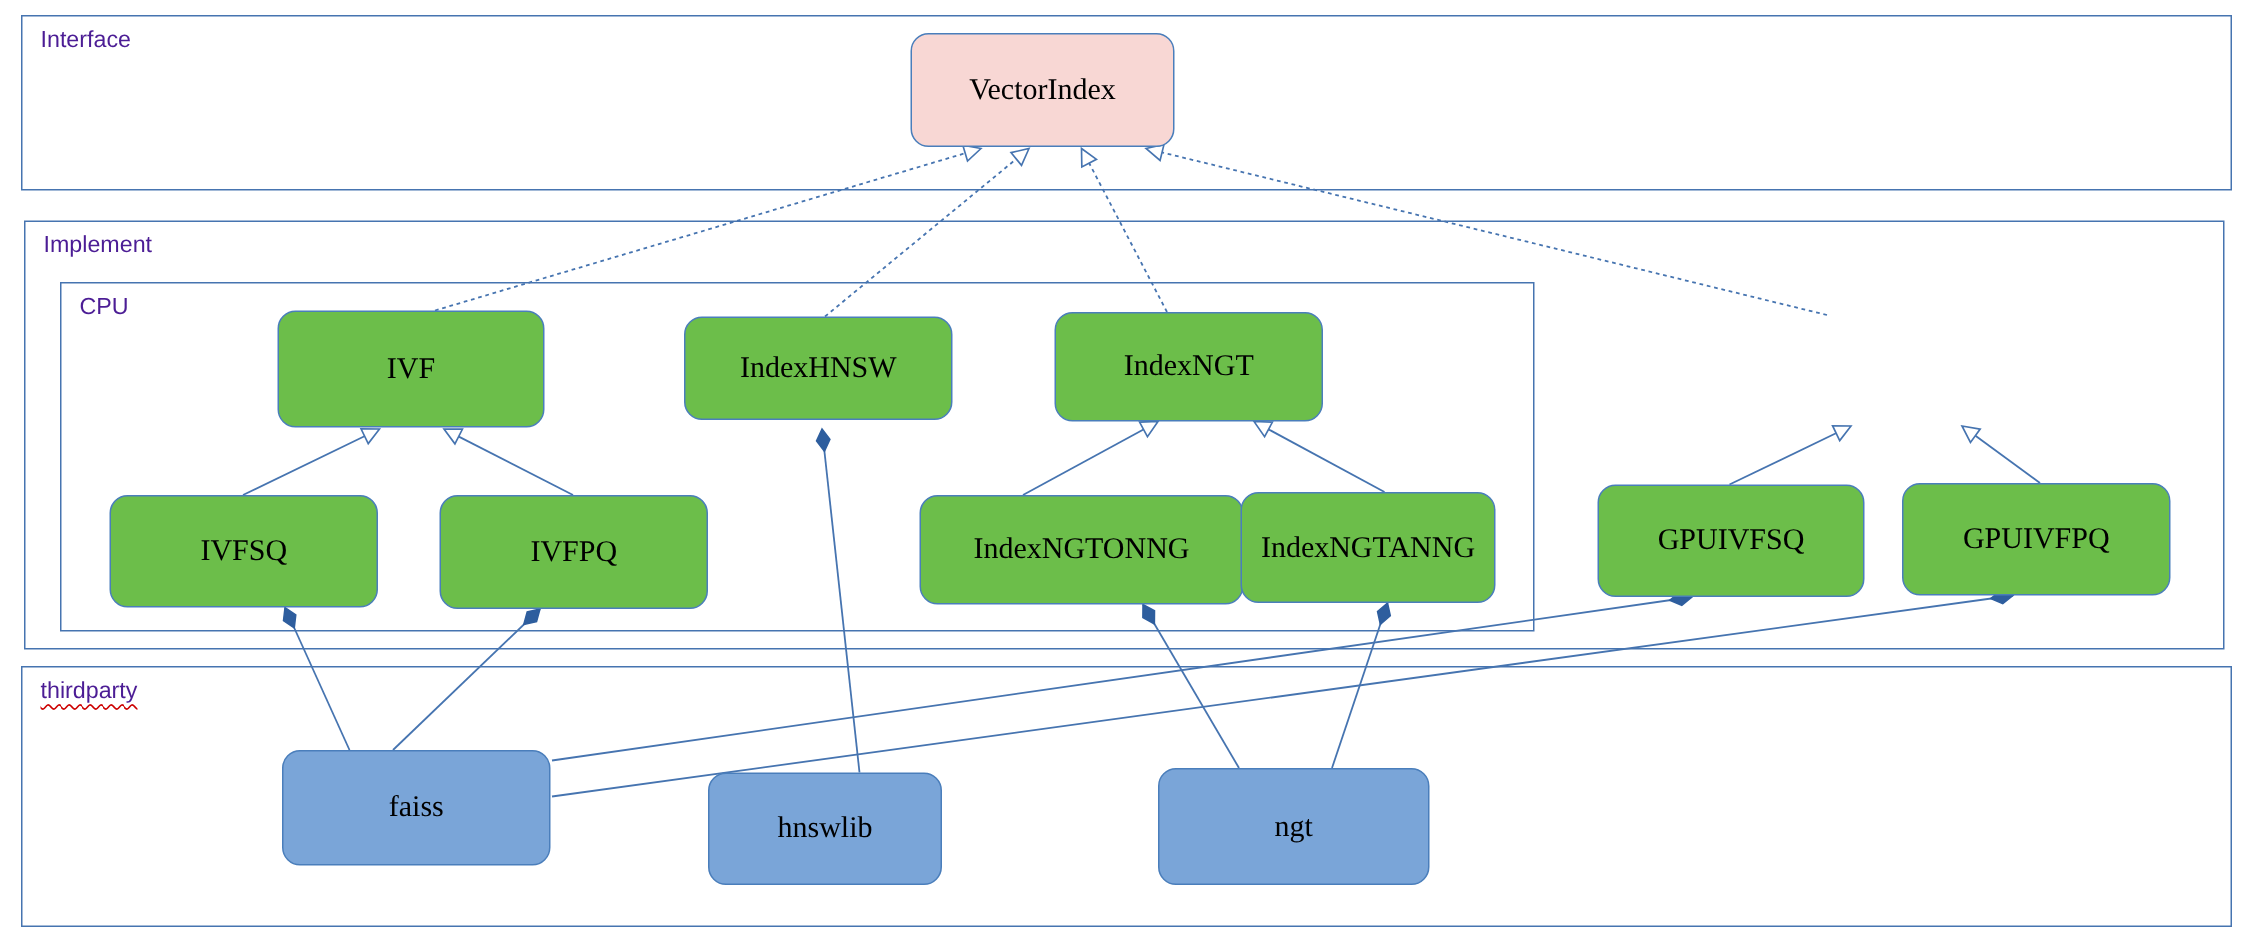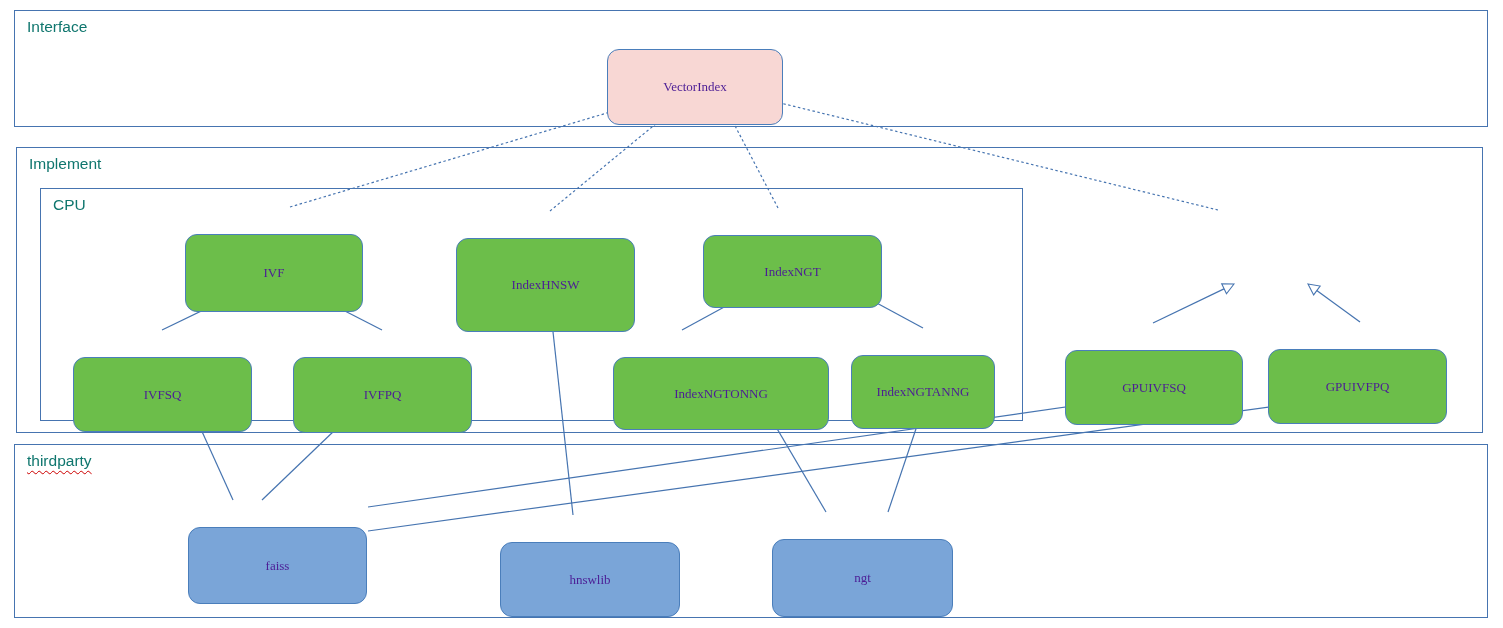--- a/index.html
+++ b/index.html
@@ -1,23 +1,23 @@
 <!DOCTYPE html>
 <html><head>
 <meta charset="utf-8">
 <style>
   html,body{margin:0;padding:0;background:#fff;}
   .canvas{position:relative;width:1503px;height:628px;background:#fff;overflow:hidden;
           font-family:"Liberation Sans",sans-serif;}
   .container{position:absolute;border:1.5px solid #4674b0;background:transparent;box-sizing:border-box;}
-  .container .clabel{position:absolute;left:12px;top:7px;font-size:15.5px;color:#0f766e;}
+  .container .clabel{position:absolute;left:12px;top:7px;font-size:15.5px;color:#4c1d95;}
   .squiggle{text-decoration:underline wavy #cc0000;text-decoration-thickness:1px;text-underline-offset:4px;}
   .node{position:absolute;border:1.4px solid #4a7ebb;border-radius:12px;box-sizing:border-box;
         display:flex;align-items:center;justify-content:center;
-        font-family:"Liberation Serif",serif;font-size:13px;color:#4c1d95;margin-top:27px;}
+        font-family:"Liberation Serif",serif;font-size:20px;color:#000000;}
   .green{background:#6cbe4a;}
   .pink{background:#f8d7d4;}
   .blue{background:#7aa5d8;}
   svg.edge-layer{position:absolute;left:0;top:0;width:1503px;height:628px;pointer-events:none;}
 </style>
 </head>
 <body>
 
 <div class="canvas">
 
@@ -76,58 +76,58 @@
     </svg>
 
   <div class="node pink" style="left:607px;top:22px;width:176px;height:76px;">
     <span>VectorIndex</span>
   </div>
 
   <div class="node green" style="left:185px;top:207px;width:178px;height:78px;">
     <span>IVF</span>
   </div>
 
-  <div class="node green" style="left:456px;top:211px;width:179px;height:94px;">
+  <div class="node green" style="left:456px;top:211px;width:179px;height:69px;">
     <span>IndexHNSW</span>
   </div>
 
   <div class="node green" style="left:703px;top:208px;width:179px;height:73px;">
     <span>IndexNGT</span>
   </div>
 
 
   <div class="node green" style="left:73px;top:330px;width:179px;height:75px;">
     <span>IVFSQ</span>
   </div>
 
   <div class="node green" style="left:293px;top:330px;width:179px;height:76px;">
     <span>IVFPQ</span>
   </div>
 
   <div class="node green" style="left:613px;top:330px;width:216px;height:73px;">
     <span>IndexNGTONNG</span>
   </div>
 
-  <div class="node green" style="left:851px;top:328px;width:144px;height:74px;">
+  <div class="node green" style="left:827px;top:328px;width:170px;height:74px;">
     <span>IndexNGTANNG</span>
   </div>
 
   <div class="node green" style="left:1065px;top:323px;width:178px;height:75px;">
     <span>GPUIVFSQ</span>
   </div>
 
   <div class="node green" style="left:1268px;top:322px;width:179px;height:75px;">
     <span>GPUIVFPQ</span>
   </div>
 
   <div class="node blue" style="left:188px;top:500px;width:179px;height:77px;">
     <span>faiss</span>
   </div>
 
-  <div class="node blue" style="left:500px;top:515px;width:180px;height:75px;">
+  <div class="node blue" style="left:472px;top:515px;width:156px;height:75px;">
     <span>hnswlib</span>
   </div>
 
   <div class="node blue" style="left:772px;top:512px;width:181px;height:78px;text-align:right;">
     <span>ngt</span>
   </div>
 
 </div>
 
 </body></html>

